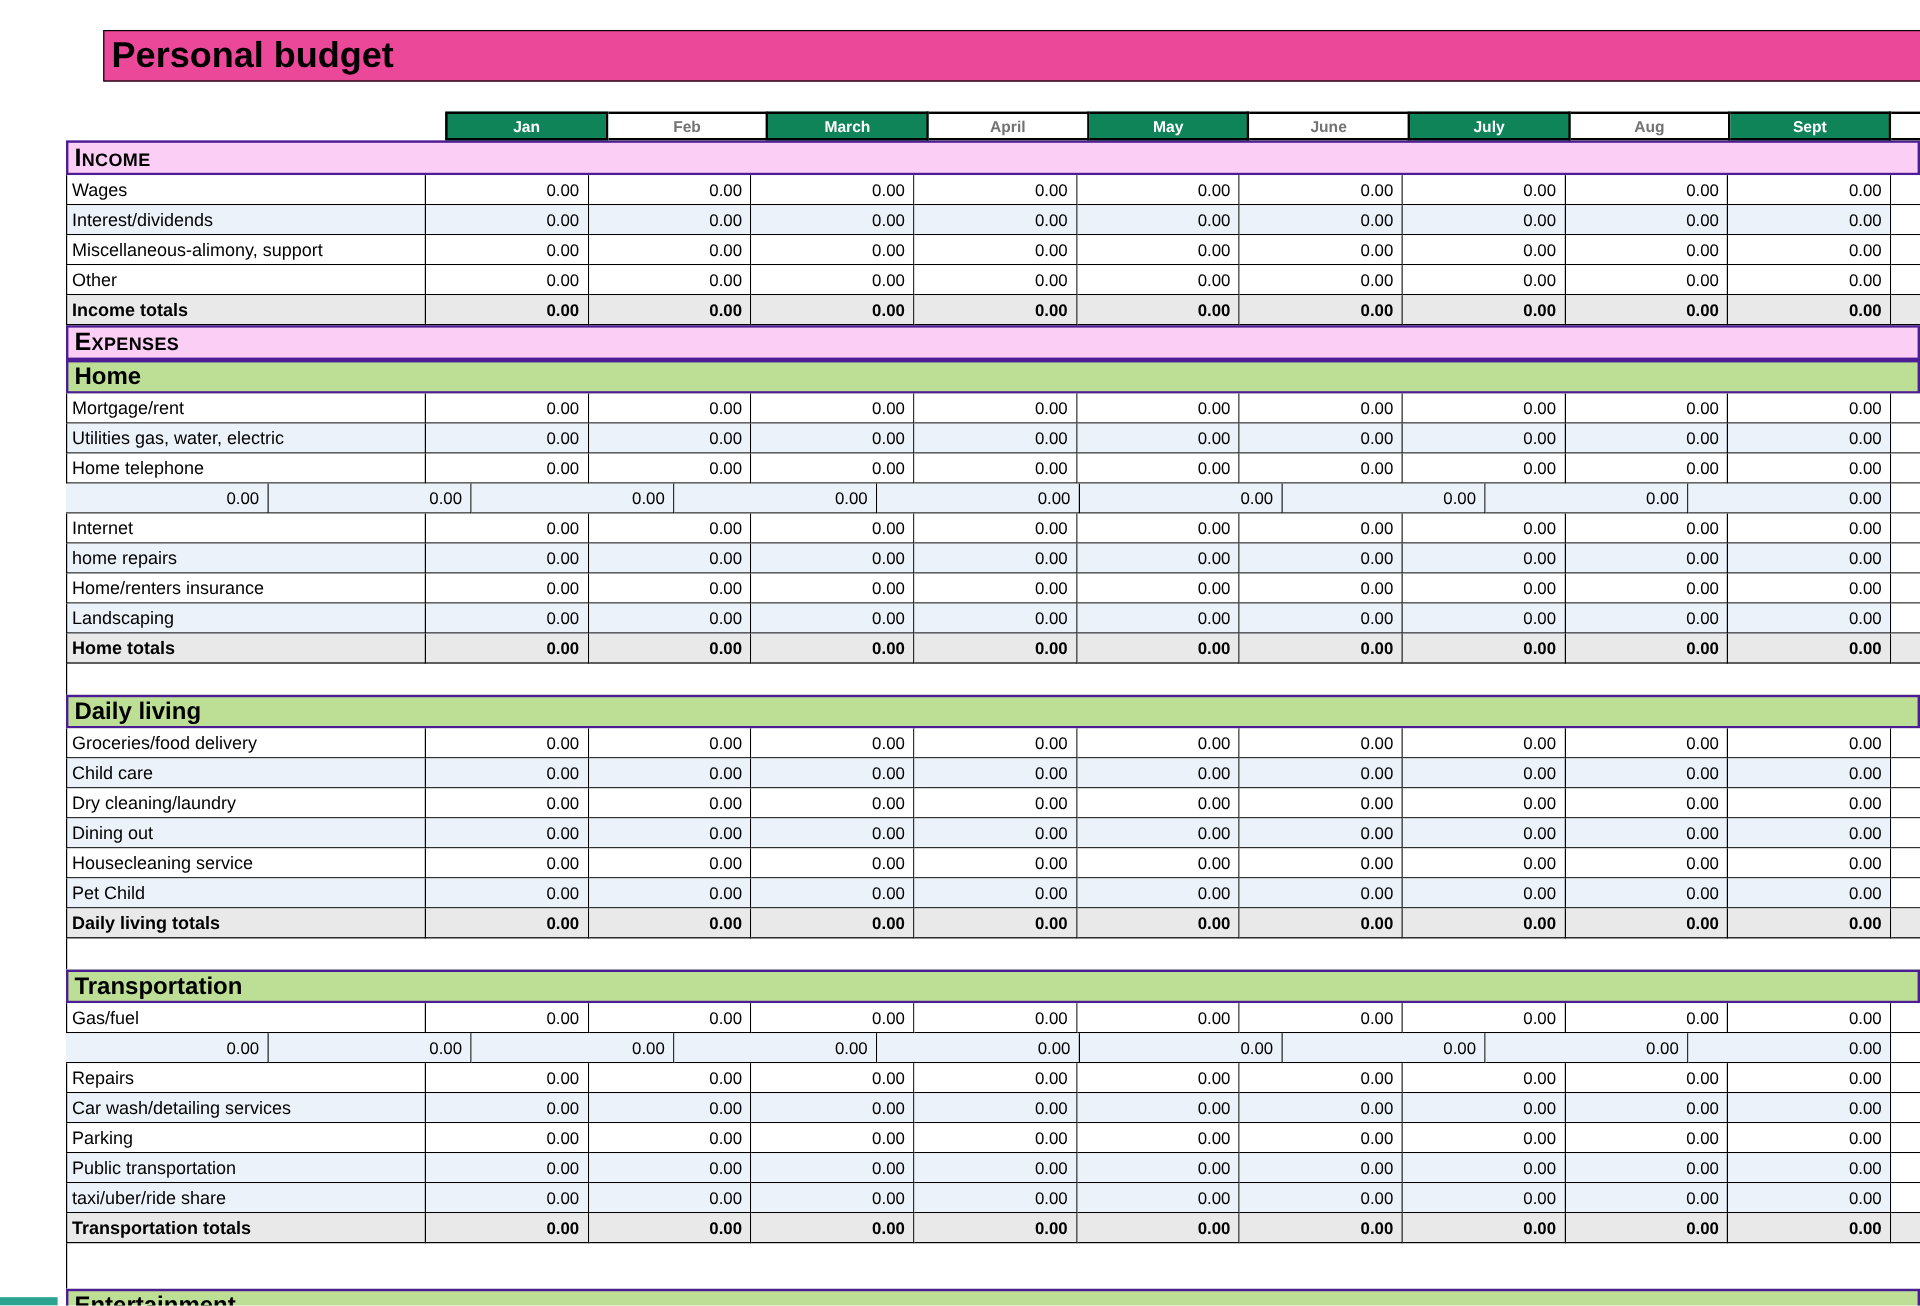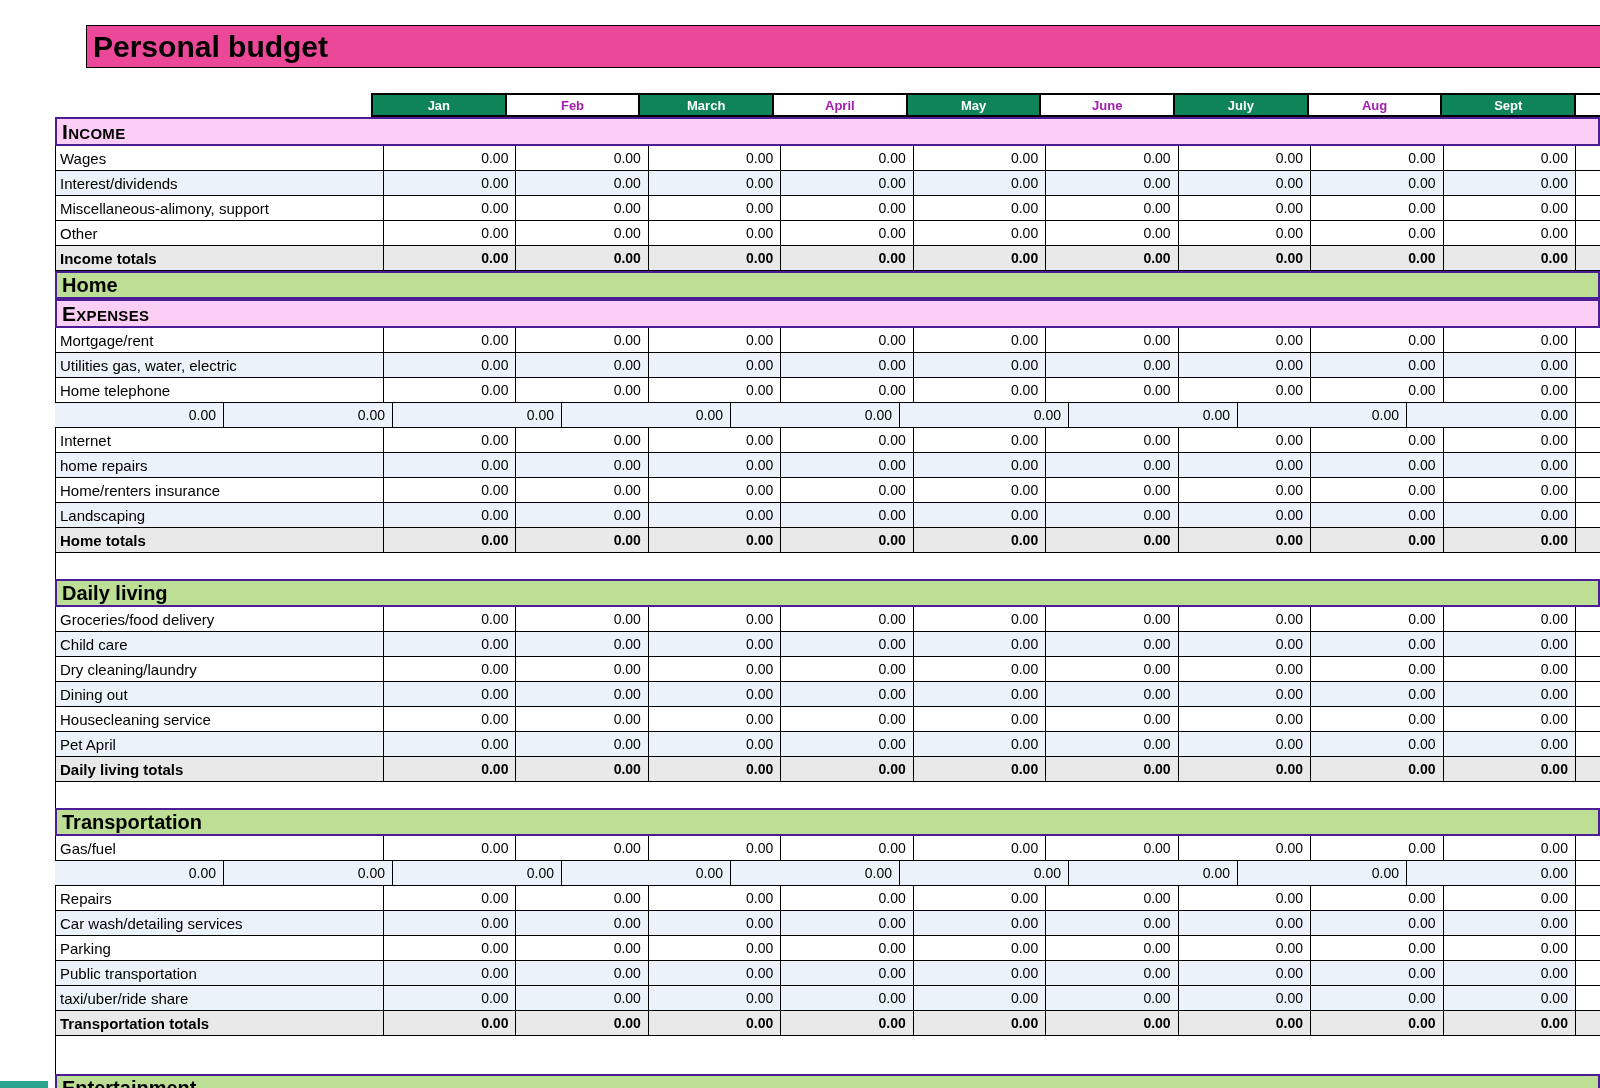--- a/index.html
+++ b/index.html
@@ -30,21 +30,21 @@
   .mh-row { height: 24px; }
   .mh-blank { width: 300px; }
   .mh-cell {
     flex: 1;
     border: 2px solid #000; border-left: none;
     display: flex; align-items: center; justify-content: center;
     font-size: 13px; font-weight: bold;
   }
   .mh-cell.first { border-left: 2px solid #000; margin-left: 16px; }
   .mh-cell.mgreen { background: #0E8458; color: #fff; }
-  .mh-cell.mwhite { background: #fff; color: #a21caf; }
+  .mh-cell.mwhite { background: #fff; color: #737373; }
   .sliver { width: 24px; }
   .mh-sliver { border: 2px solid #000; border-left: none; border-right: none; background: #fff; }
 
   
   .band {
     height: 29px;
     border: 2px solid #4c1d95;
     display: flex; align-items: center;
     padding-left: 5px;
     font-weight: bold;
@@ -57,21 +57,21 @@
   }
   .band.greenband {
     background: #BCDE95;
     height: 28px;
     font-size: 20px;
   }
 
   
   .datarow { height: 25px; }
   .datarow .lab {
-    width: 329px;
+    width: 300px;
     background: #fff;
     border-left: 1px solid #000; border-right: 1px solid #000; border-bottom: 1px solid #000;
     display: flex; align-items: center;
     padding-left: 4px;
     font-size: 15px;
     white-space: nowrap; overflow: hidden;
   }
   .datarow .val {
     flex: 1;
     background: #fff;
@@ -177,22 +177,22 @@
           <div class="val">0.00</div>
           <div class="val">0.00</div>
           <div class="val">0.00</div>
           <div class="val">0.00</div>
           <div class="val">0.00</div>
           <div class="val">0.00</div>
           <div class="val">0.00</div>
           <div class="val">0.00</div>
           <div class="sliver rsliver"></div>
         </div>
+        <div class="band pink">Expenses</div>
         <div class="band greenband">Home</div>
-        <div class="band pink">Expenses</div>
         <div class="row datarow">
           <div class="lab">Mortgage/rent</div>
           <div class="val">0.00</div>
           <div class="val">0.00</div>
           <div class="val">0.00</div>
           <div class="val">0.00</div>
           <div class="val">0.00</div>
           <div class="val">0.00</div>
           <div class="val">0.00</div>
           <div class="val">0.00</div>
@@ -363,21 +363,21 @@
           <div class="val">0.00</div>
           <div class="val">0.00</div>
           <div class="val">0.00</div>
           <div class="val">0.00</div>
           <div class="val">0.00</div>
           <div class="val">0.00</div>
           <div class="val">0.00</div>
           <div class="sliver rsliver"></div>
         </div>
         <div class="row datarow tint">
-          <div class="lab">Pet April</div>
+          <div class="lab">Pet Child</div>
           <div class="val">0.00</div>
           <div class="val">0.00</div>
           <div class="val">0.00</div>
           <div class="val">0.00</div>
           <div class="val">0.00</div>
           <div class="val">0.00</div>
           <div class="val">0.00</div>
           <div class="val">0.00</div>
           <div class="val">0.00</div>
           <div class="sliver rsliver"></div>

